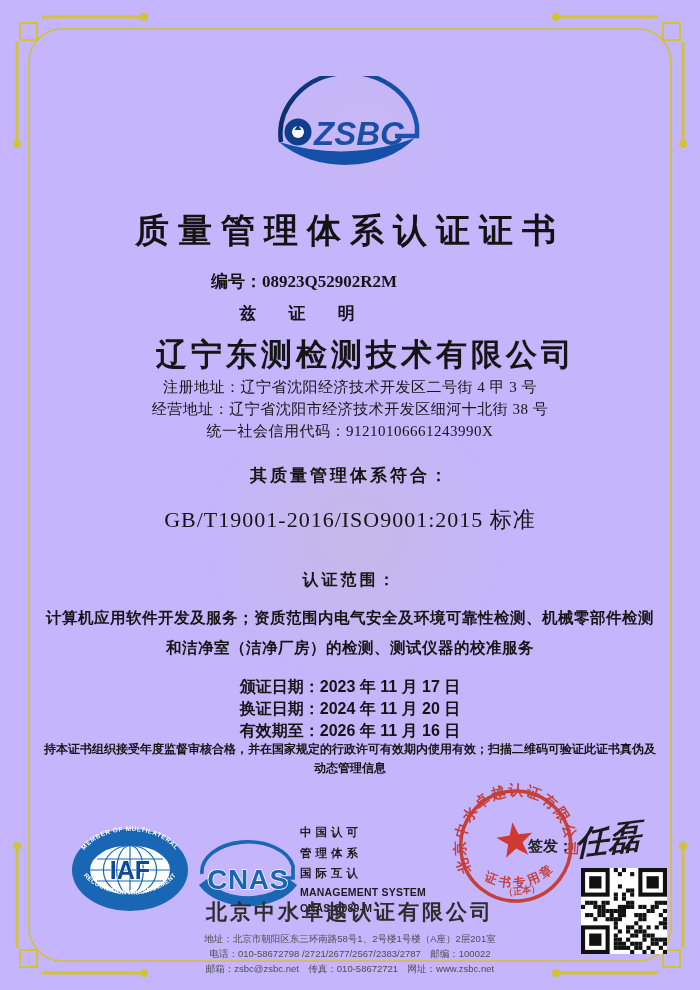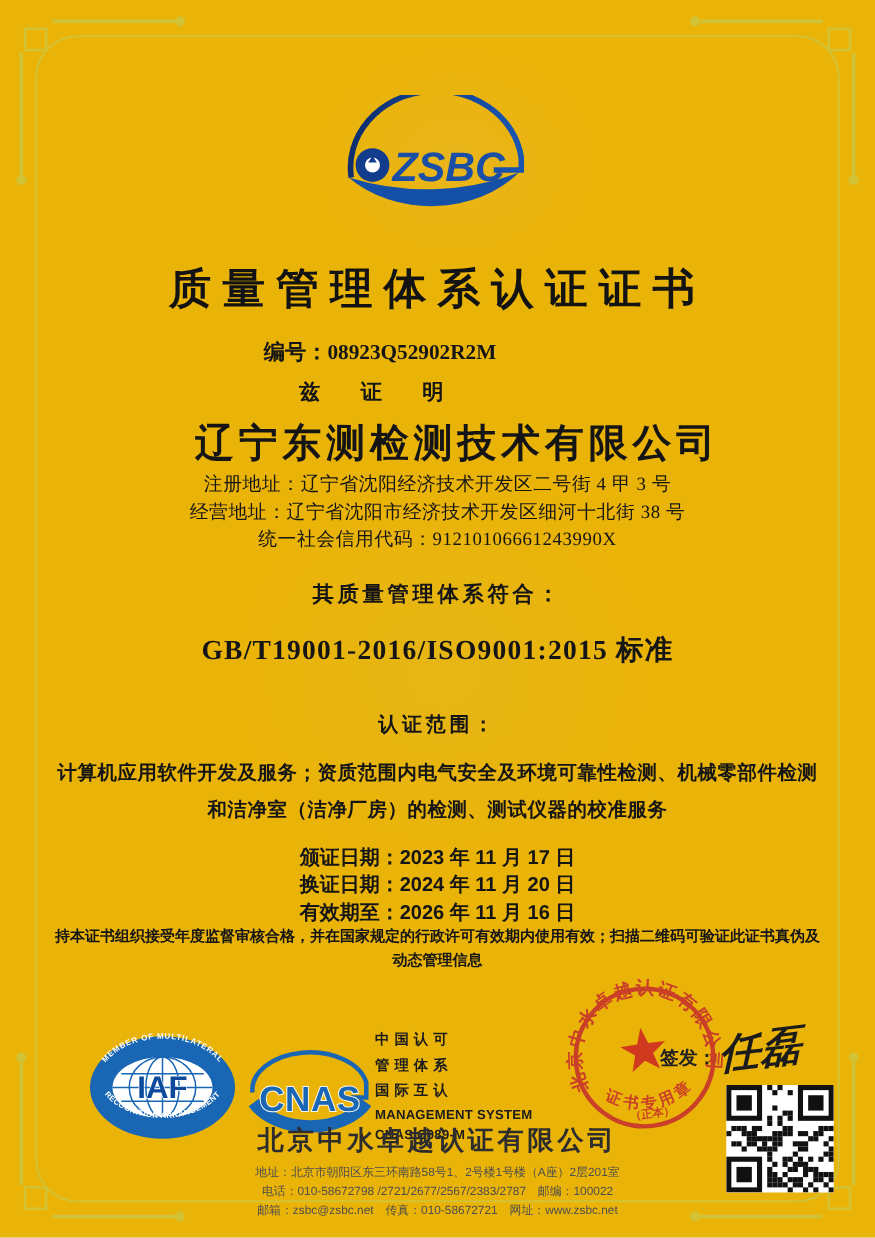--- a/index.html
+++ b/index.html
@@ -1,37 +1,37 @@
 <!DOCTYPE html>
 <html><head>
 <meta charset="utf-8">
 <style>
   html,body{margin:0;padding:0;background:#e8e6e0;}
   .page{
     position:relative;width:700px;height:990px;margin:0 auto;
-    background:#eab308;
+    background:#c4b5fd;
     font-family:"Liberation Sans",sans-serif;
     color:#151515;overflow:hidden;
   }
   .wm{position:absolute;border-radius:50%;pointer-events:none;}
   .wm1{left:185px;top:380px;width:340px;height:320px;
     background:radial-gradient(ellipse at center,rgba(208,202,100,.14),rgba(208,202,100,0) 68%);}
   .wm2{left:255px;top:40px;width:220px;height:180px;
     background:radial-gradient(ellipse at center,rgba(225,200,170,.12),rgba(225,200,170,0) 70%);}
   .border-svg{position:absolute;left:0;top:0;}
   .abs{position:absolute;left:0;right:0;text-align:center;}
   .logo-wrap{position:absolute;left:0;right:0;top:76px;text-align:center;}
   .title{top:208px;font-size:34px;font-weight:900;letter-spacing:9px;color:#131313;}
   .certno{top:270px;font-size:17px;font-weight:700;font-family:"Liberation Serif",serif;transform:translateX(-46px);}
   .hereby{top:302px;font-size:17px;font-weight:700;letter-spacing:14px;font-family:"Liberation Serif",serif;transform:translateX(-46px);}
   .company{top:334px;font-size:31px;font-weight:900;letter-spacing:4px;padding-left:32px;}
   .addr{font-size:15px;font-weight:400;font-family:"Liberation Serif",serif;letter-spacing:.5px;}
   .reg{top:378px;} .biz{top:400px;} .credit{top:422px;}
   .conform{top:464px;font-size:17px;font-weight:700;letter-spacing:3px;font-family:"Liberation Serif",serif;}
-  .standard{top:505px;font-size:22px;font-weight:700;letter-spacing:1px;font-family:"Liberation Serif",serif;}
+  .standard{top:505px;font-size:22px;font-weight:400;letter-spacing:1px;font-family:"Liberation Serif",serif;}
   .scope-label{top:570px;font-size:16px;font-weight:700;letter-spacing:3px;font-family:"Liberation Serif",serif;}
   .scope{top:604px;font-size:15.5px;font-weight:700;line-height:1.95;font-family:Liberation Mono, monospace;
     padding:0 46px;letter-spacing:.5px;}
   .dates{top:676px;}
   .dates .inner{display:inline-block;text-align:left;}
   .date-row{font-size:16px;font-weight:700;font-family:Liberation Sans, sans-serif;line-height:1.38;}
   .footnote{top:740px;font-size:12px;font-weight:700;line-height:1.55;padding:0 40px;font-family:"Liberation Serif",serif;}
   .iaf{position:absolute;left:70px;top:826px;}
   .cnas{position:absolute;left:196px;top:838px;}
   .accred-text{position:absolute;left:300px;top:822px;width:170px;text-align:left;}

